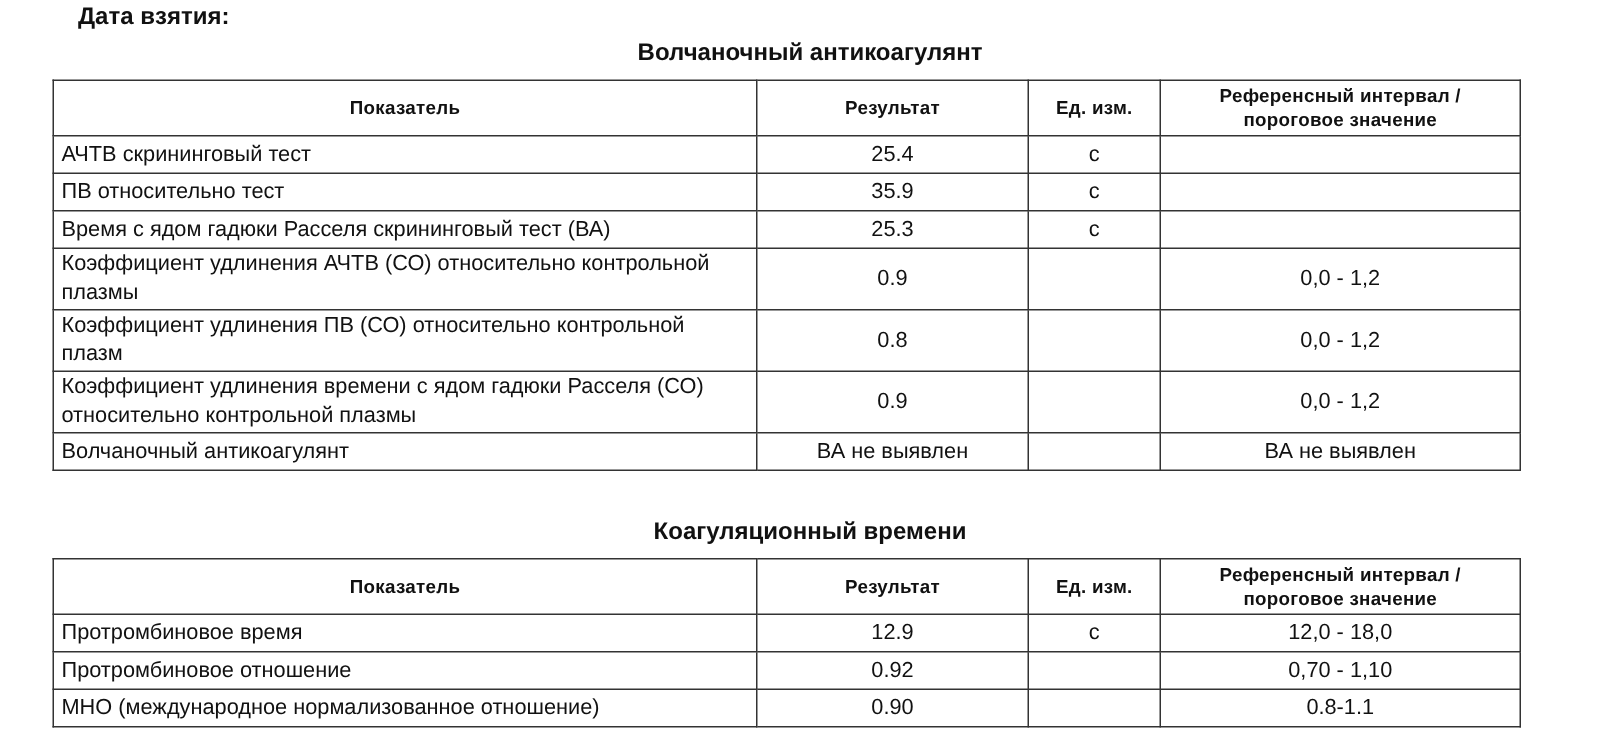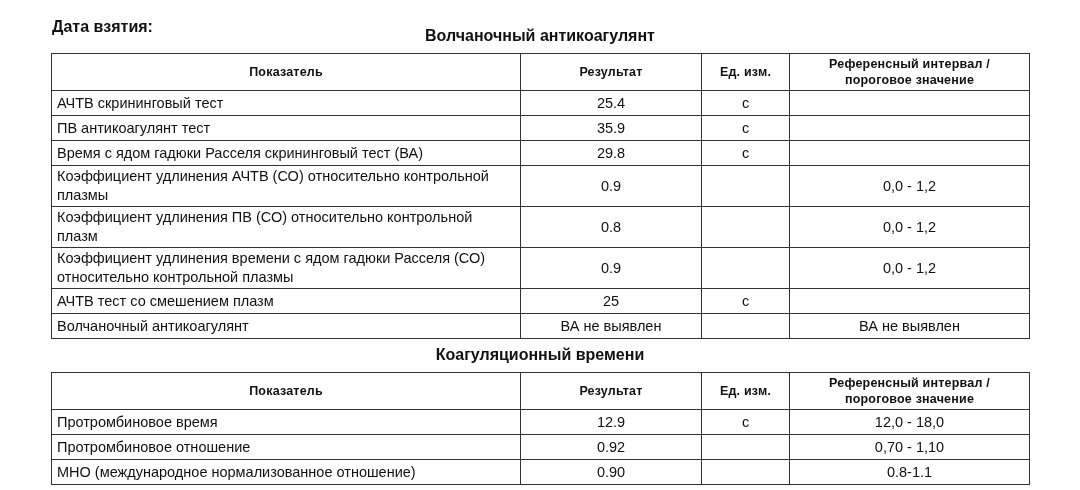--- a/index.html
+++ b/index.html
@@ -1,23 +1,23 @@
 <!DOCTYPE html>
 <html><head>
 <meta charset="utf-8">
 <style>
   html, body { margin:0; padding:0; background:#ffffff; }
   body { width:1080px; height:490px; position:relative; overflow:hidden;
          font-family:"Liberation Sans", sans-serif; color:#111; }
-  .date-label { position:absolute; left:52px; top:3px; font-size:16px; font-weight:bold;margin-top:15px; }
+  .date-label { position:absolute; left:52px; top:3px; font-size:16px; font-weight:bold; }
   .section-title { position:absolute; left:51px; width:978px; text-align:center;
                    font-size:16px; font-weight:bold; }
   #t1-title { top:27px; }
   #t2-title { top:346px; }
-  table { position:absolute; left:51px; width:978px; border-collapse:collapse;
+  table { position:absolute; left:35px; width:978px; border-collapse:collapse;
           table-layout:fixed; font-size:14.5px; }
   #t1 { top:53px; }
   #t2 { top:372px; }
   td, th { border:1.5px solid #333; padding:0 5px; vertical-align:middle; line-height:19px; }
   th { font-size:12.5px; font-weight:bold; text-align:center; letter-spacing:0.2px; line-height:16px; }
   .c-name { text-align:left; }
   .c-center { text-align:center; }
   tr.hdr { height:37px; }
   tr.r1 { height:25px; }
   tr.r2 { height:41px; }
@@ -44,54 +44,48 @@
     <th>Ед. изм.</th>
     <th>Референсный интервал / пороговое значение</th>
   </tr>
   <tr class="r1">
     <td class="c-name">АЧТВ скрининговый тест</td>
     <td class="c-center">25.4</td>
     <td class="c-center">с</td>
     <td class="c-center"></td>
   </tr>
   <tr class="r1">
-    <td class="c-name">ПВ антикоагулянт тест</td>
+    <td class="c-name">ПВ относительно тест</td>
     <td class="c-center">35.9</td>
     <td class="c-center">с</td>
     <td class="c-center"></td>
   </tr>
   <tr class="r1">
     <td class="c-name">Время с ядом гадюки Расселя скрининговый тест (ВА)</td>
-    <td class="c-center">29.8</td>
+    <td class="c-center">25.3</td>
     <td class="c-center">с</td>
     <td class="c-center"></td>
   </tr>
   <tr class="r2">
     <td class="c-name">Коэффициент удлинения АЧТВ (СО) относительно контрольной плазмы</td>
     <td class="c-center">0.9</td>
     <td class="c-center"></td>
     <td class="c-center">0,0 - 1,2</td>
   </tr>
   <tr class="r2">
     <td class="c-name">Коэффициент удлинения ПВ (СО) относительно контрольной плазм</td>
     <td class="c-center">0.8</td>
     <td class="c-center"></td>
     <td class="c-center">0,0 - 1,2</td>
   </tr>
   <tr class="r2">
     <td class="c-name">Коэффициент удлинения времени с ядом гадюки Расселя (СО) относительно контрольной плазмы</td>
     <td class="c-center">0.9</td>
     <td class="c-center"></td>
     <td class="c-center">0,0 - 1,2</td>
-  </tr>
-  <tr class="r1">
-    <td class="c-name">АЧТВ тест со смешением плазм</td>
-    <td class="c-center">25</td>
-    <td class="c-center">с</td>
-    <td class="c-center"></td>
   </tr>
   <tr class="r1">
     <td class="c-name">Волчаночный антикоагулянт</td>
     <td class="c-center">ВА не выявлен</td>
     <td class="c-center"></td>
     <td class="c-center">ВА не выявлен</td>
   </tr>
 </tbody>
   </table>
 

